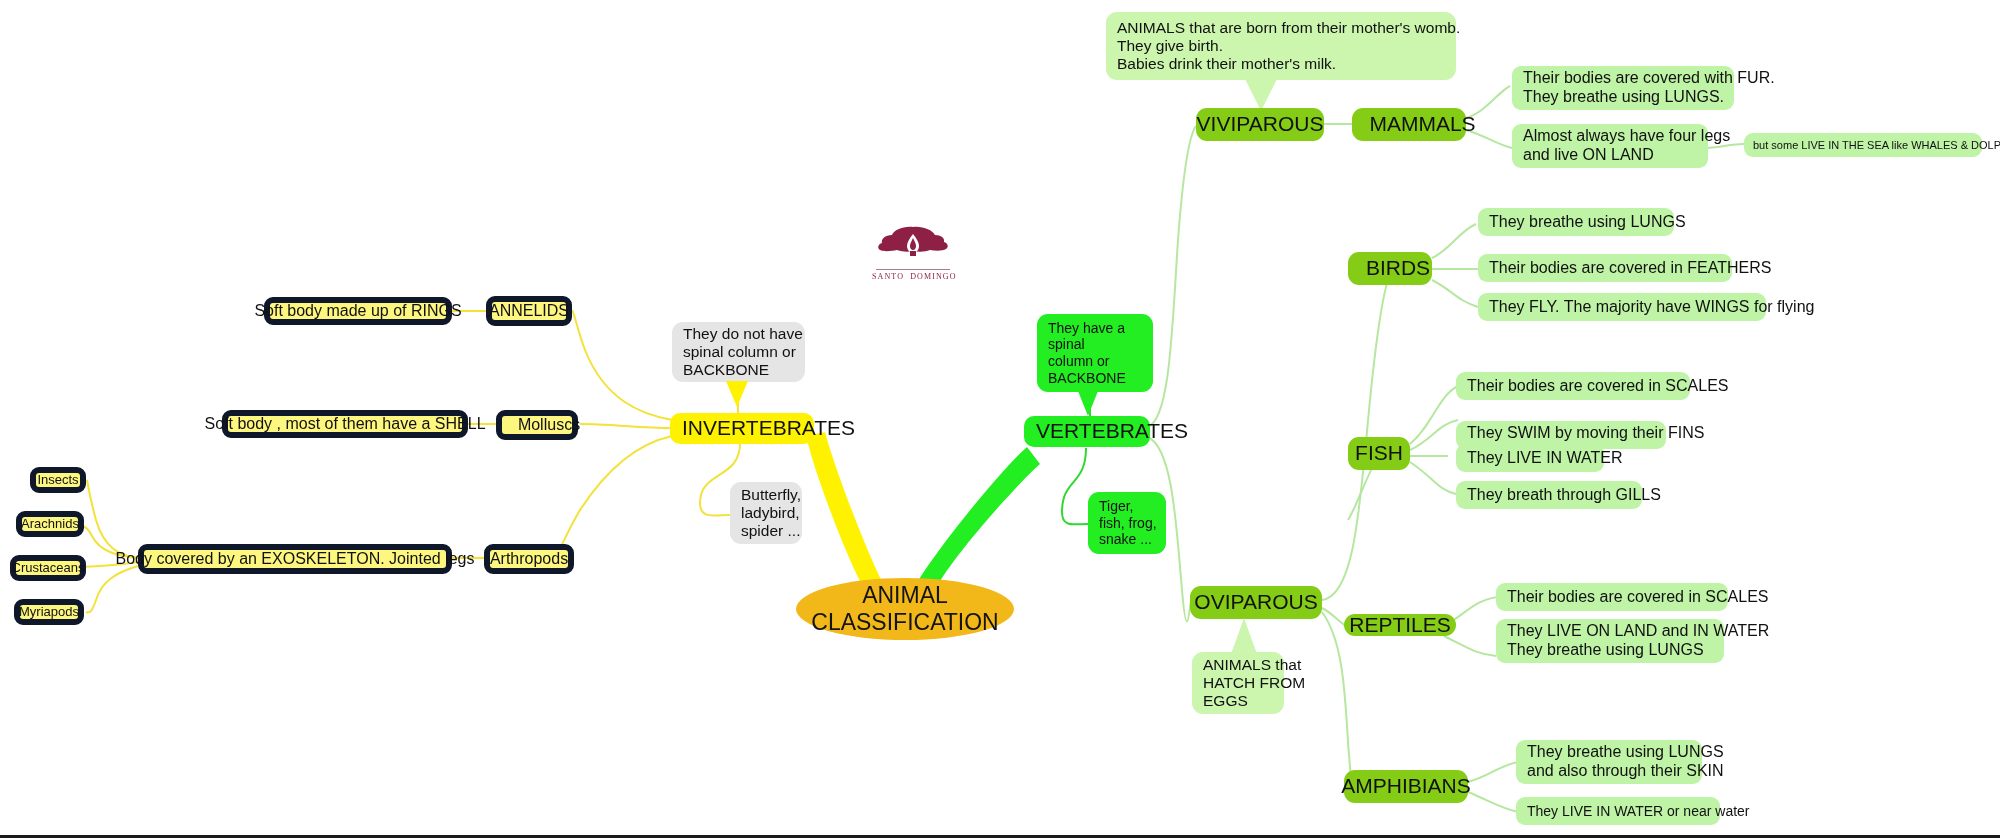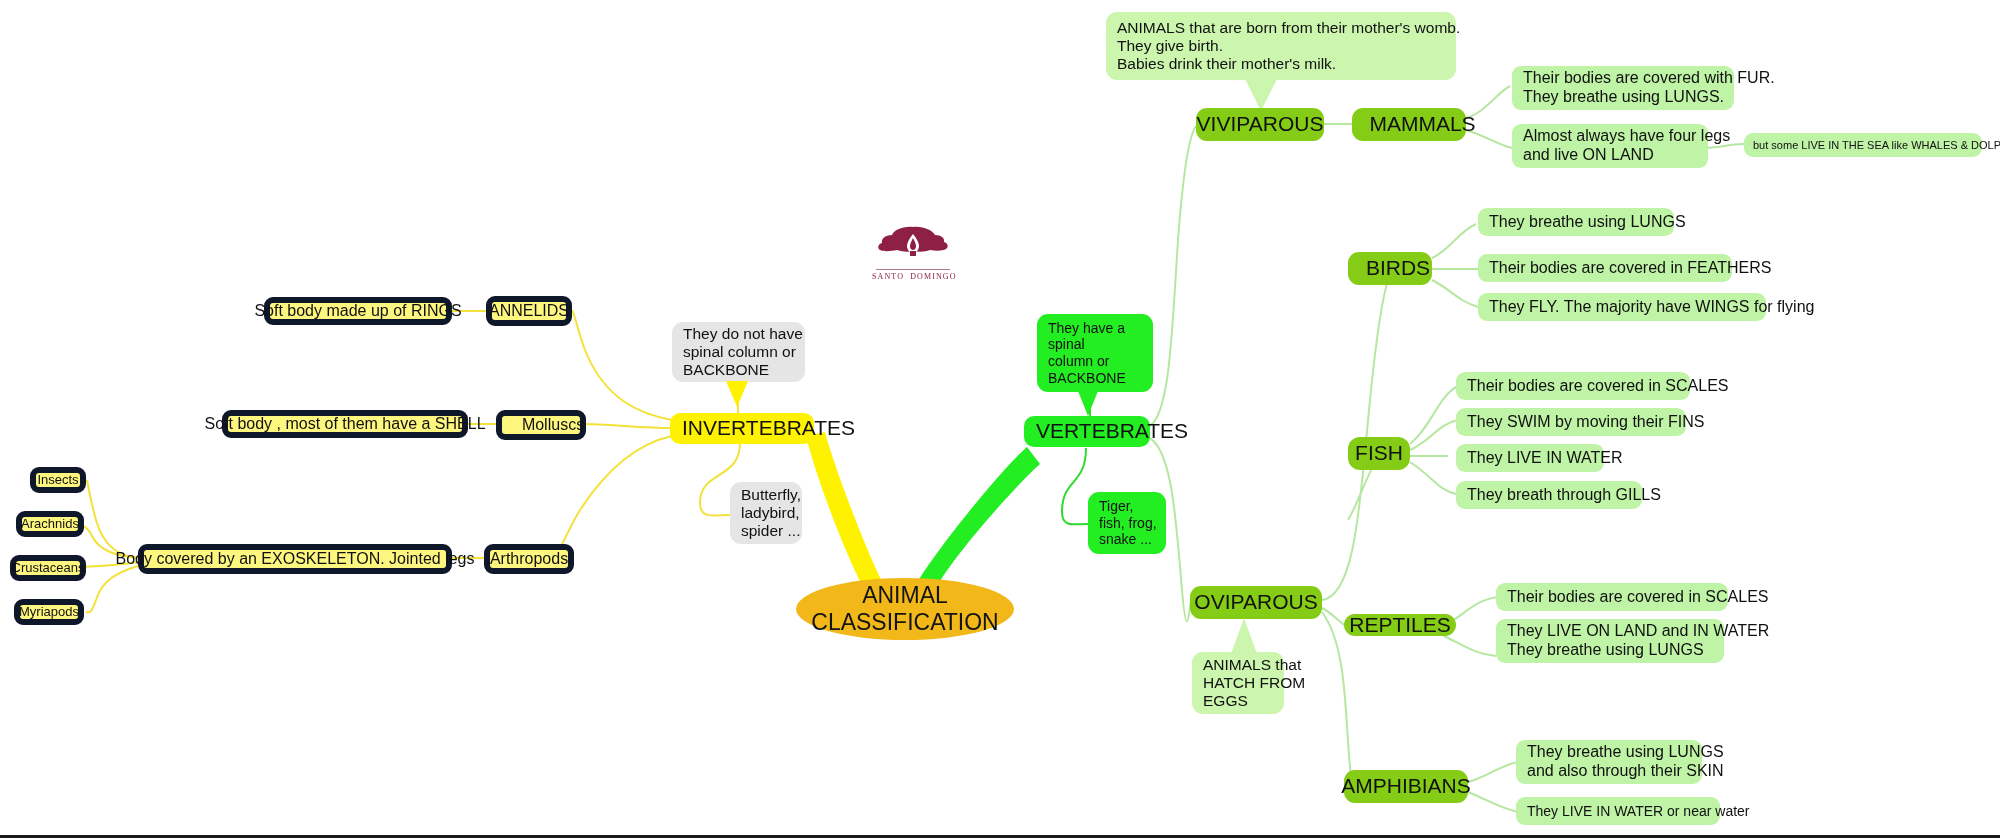--- a/index.html
+++ b/index.html
@@ -235,21 +235,21 @@
 spider ...</span>
   </div>
 
   <div class="node y-sub" style="left:486px;top:296px;width:86px;height:30px;justify-content:center;">
     <span>ANNELIDS</span>
   </div>
   <div class="node y-sub" style="left:264px;top:297px;width:188px;height:28px;justify-content:center;">
     <span>Soft body made up of RINGS</span>
   </div>
 
-  <div class="node y-sub" style="left:496px;top:410px;width:90px;height:30px;justify-content:center;padding-left:35px;">
+  <div class="node y-sub" style="left:496px;top:410px;width:82px;height:30px;justify-content:center;padding-left:35px;">
     <span>Molluscs</span>
   </div>
   <div class="node y-sub" style="left:222px;top:410px;width:246px;height:28px;justify-content:center;">
     <span>Soft body , most of them have a SHELL</span>
   </div>
 
   <div class="node y-sub" style="left:484px;top:544px;width:90px;height:30px;justify-content:center;">
     <span>Arthropods</span>
   </div>
   <div class="node y-sub" style="left:138px;top:544px;width:314px;height:30px;justify-content:center;">
@@ -320,27 +320,27 @@
   <div class="node pg-sub" style="left:1478px;top:208px;width:196px;height:28px;">
     <span>They breathe using LUNGS</span>
   </div>
   <div class="node pg-sub" style="left:1478px;top:254px;width:254px;height:28px;">
     <span>Their bodies are covered in FEATHERS</span>
   </div>
   <div class="node pg-sub" style="left:1478px;top:293px;width:288px;height:28px;">
     <span>They FLY. The majority have WINGS for flying</span>
   </div>
 
-  <div class="node pg-main" style="left:1348px;top:437px;width:62px;height:33px;justify-content:center;border-radius:12px;">
+  <div class="node pg-main" style="left:1348px;top:437px;width:62px;height:33px;justify-content:center;">
     <span>FISH</span>
   </div>
   <div class="node pg-sub" style="left:1456px;top:372px;width:234px;height:28px;">
     <span>Their bodies are covered in SCALES</span>
   </div>
-  <div class="node pg-sub" style="left:1456px;top:408px;width:230px;height:28px;">
+  <div class="node pg-sub" style="left:1456px;top:421px;width:210px;height:28px;justify-content:flex-end;">
     <span>They SWIM by moving their FINS</span>
   </div>
   <div class="node pg-sub" style="left:1456px;top:444px;width:148px;height:28px;">
     <span>They LIVE IN WATER</span>
   </div>
   <div class="node pg-sub" style="left:1456px;top:481px;width:186px;height:28px;">
     <span>They breath through GILLS</span>
   </div>
 
   <div class="node pg-main" style="left:1190px;top:586px;width:132px;height:33px;justify-content:center;">

